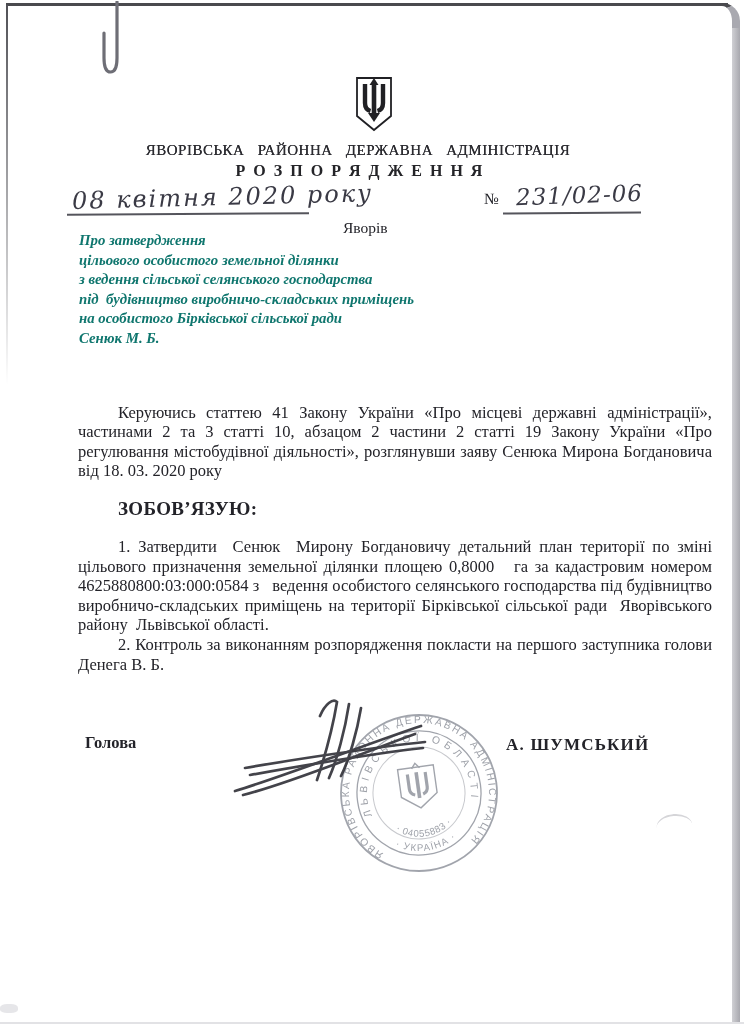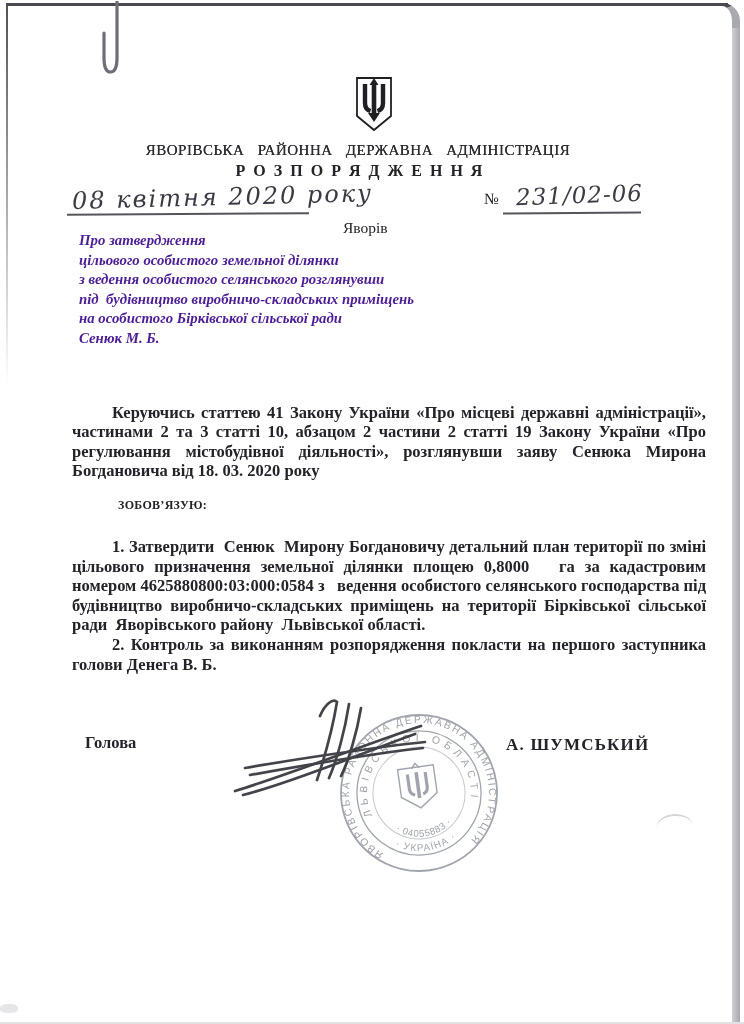--- a/index.html
+++ b/index.html
@@ -29,26 +29,26 @@
     font-weight:bold;font-size:16px;word-spacing:4px;color:#242428;}
   .hw{font-family:"DejaVu Serif", serif;font-style:italic;color:#3a3a45;}
   .hw-date{left:72px;top:183px;font-size:24px;letter-spacing:2px;transform:rotate(-1.5deg);white-space:nowrap;}
   .ul-date{left:67px;top:213px;width:242px;height:2px;background:#55555c;transform:rotate(-.4deg);}
   .place{left:343px;top:191px;font-size:15.5px;margin-top:28px;}
   .num-sign{left:484px;top:190px;font-size:15.5px;}
   .hw-num{left:516px;top:182px;font-size:23px;letter-spacing:1px;transform:rotate(-2deg);white-space:nowrap;}
   .ul-num{left:503px;top:212px;width:138px;height:2px;background:#55555c;transform:rotate(-.5deg);}
   
   .subject{left:79px;top:231px;width:440px;font-weight:bold;font-style:italic;
-    font-size:14.8px;line-height:19.6px;color:#4c1d95;}
+    font-size:14.8px;line-height:19.6px;color:#0f766e;}
   
-  .para{left:72px;width:634px;font-size:16.5px;line-height:19.4px;text-align:justify;font-weight:bold;}
+  .para{left:78px;width:634px;font-size:16.5px;line-height:19.4px;text-align:justify;}
   .para p{margin:0;text-indent:40px;}
   #intro{top:403px;}
-  .order-word{left:118px;top:498px;font-weight:bold;font-size:12px;letter-spacing:.3px;}
+  .order-word{left:118px;top:498px;font-weight:bold;font-size:19px;letter-spacing:.3px;}
   #items{top:537px;line-height:19.6px;}
   
   .golova{left:85px;top:733px;font-weight:bold;font-size:16.5px;text-align:right;}
   .sig-name{left:506px;top:735px;font-weight:bold;font-size:17px;letter-spacing:1.2px;}
   .emblem{left:354px;top:76px;}
   .clip{left:96px;top:1px;}
   .stamp{left:336px;top:710px;z-index:2;}
   .signature{left:225px;top:694px;z-index:3;}
   svg{display:block;}
 </style>
@@ -84,21 +84,21 @@
 <div class="abs hw hw-date">08 квітня 2020 року</div>
 <div class="abs ul-date"></div>
 <div class="abs place">Яворів</div>
 <div class="abs num-sign">№</div>
 <div class="abs hw hw-num">231/02-06</div>
 <div class="abs ul-num"></div>
 
 <div class="abs subject">
   <div>Про затвердження</div>
   <div>цільового особистого земельної ділянки</div>
-  <div>з ведення особистого селянського розглянувши</div>
+  <div>з ведення сільської селянського господарства</div>
   <div>під&nbsp; будівництво виробничо-складських приміщень</div>
   <div>на особистого Бірківської сільської ради</div>
   <div>Сенюк М. Б.</div>
 </div>
 
 <div id="intro" class="abs para">
   <p>Керуючись статтею 41 Закону України «Про місцеві державні адміністрації», частинами 2 та 3 статті 10, абзацом 2 частини 2 статті 19 Закону України «Про регулювання містобудівної діяльності», розглянувши заяву Сенюка Мирона Богдановича від 18. 03. 2020 року</p>
 </div>
 
 <div class="abs order-word">ЗОБОВ’ЯЗУЮ:</div>

